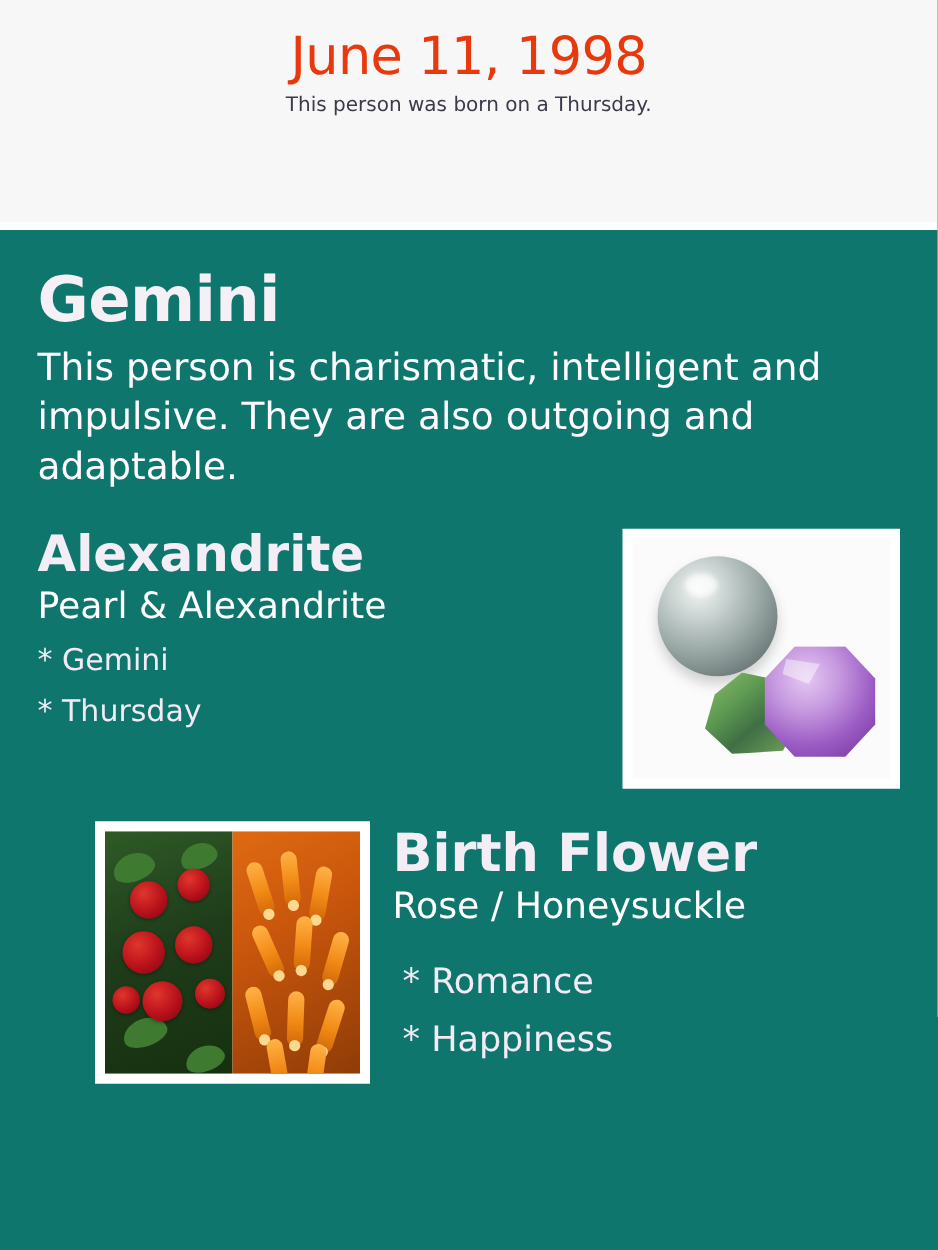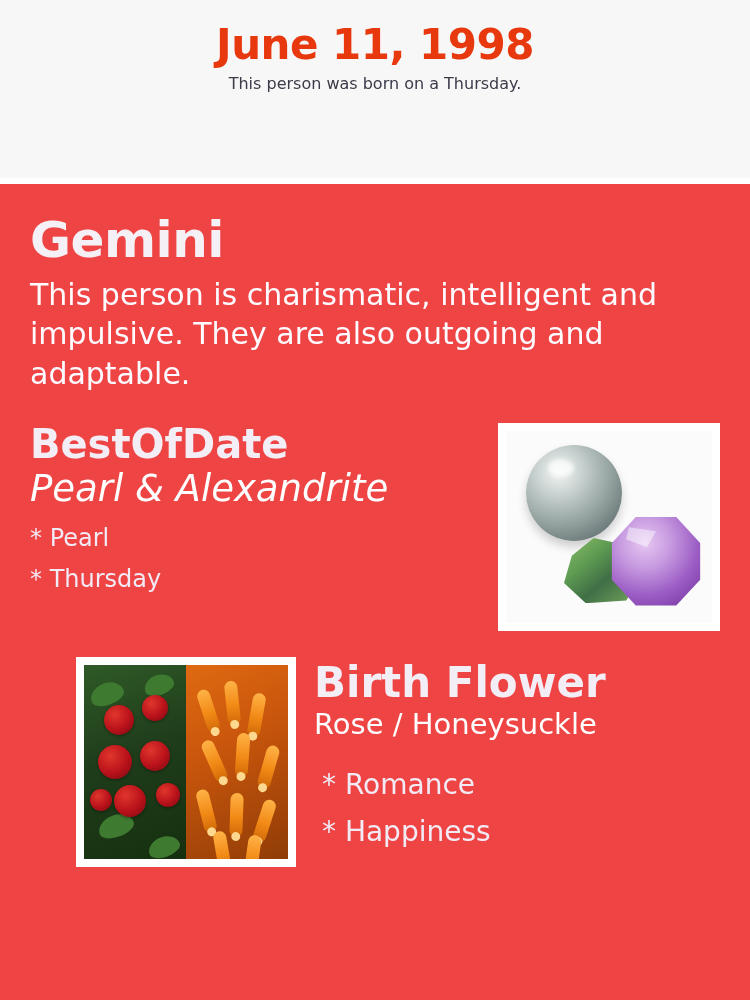--- a/index.html
+++ b/index.html
@@ -25,21 +25,21 @@
   .header {
     background: #f7f7f7;
     padding: 22px 20px 16px 20px;
     text-align: center;
     box-sizing: border-box;
     height: 178px;
   }
   .header-date {
     color: #e8380d;
     font-size: 42px;
-    font-weight: bold;
+    font-weight: normal;
     line-height: 1.08;
     margin: 0 0 8px 0;
     letter-spacing: -0.5px;
   }
   .header-site {
     color: #2e2e2e;
     font-size: 26px;
     line-height: 1.15;
     margin: 0 0 6px 0;
   }
@@ -51,21 +51,21 @@
   }
 
   .divider {
     height: 6px;
     background: #ffffff;
     width: 100%;
   }
 
   
   .panel {
-    background: #ef4444;
+    background: #0f766e;
     flex: 1;
     padding: 24px 30px 20px 30px;
     box-sizing: border-box;
     color: #ffffff;
     position: relative;
   }
 
   .sign-name {
     font-size: 50px;
     font-weight: bold;
@@ -93,25 +93,24 @@
     padding-right: 14px;
   }
   .block-title {
     font-size: 40px;
     font-weight: bold;
     line-height: 1.05;
     margin: 0 0 2px 0;
     color: #f3eef6;
   }
   .block-sub {
-    font-size: 37px;
+    font-size: 29px;
     line-height: 1.2;
     margin: 0 0 10px 0;
     color: #ffffff;
-    font-style: italic;
   }
   .bullet {
     font-size: 24px;
     line-height: 1.35;
     margin: 0 0 9px 0;
     color: #f2eaf5;
   }
 
   .photo-frame {
     background: #ffffff;
@@ -277,23 +276,23 @@
 
   <div class="divider"></div>
 
   <div class="panel">
 
     <div class="sign-name">Gemini</div>
     <div class="sign-desc">This person is charismatic, intelligent and impulsive. They are also outgoing and adaptable.</div>
 
     <div class="stone-row">
       <div class="stone-text">
-        <div class="block-title">BestOfDate</div>
+        <div class="block-title">Alexandrite</div>
         <div class="block-sub">Pearl &amp; Alexandrite</div>
-        <div class="bullet">* Pearl</div>
+        <div class="bullet">* Gemini</div>
         <div class="bullet">* Thursday</div>
       </div>
       <div class="photo-frame stone-frame">
         <div class="stone-img">
           <div class="pearl"></div>
           <div class="crystal-rough"></div>
           <div class="gem"></div>
         </div>
       </div>
     </div>

